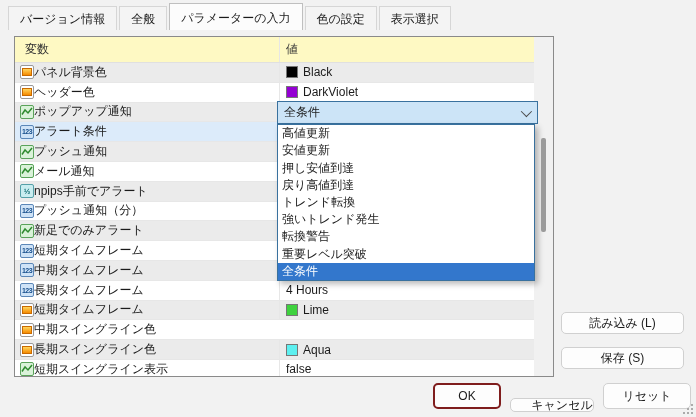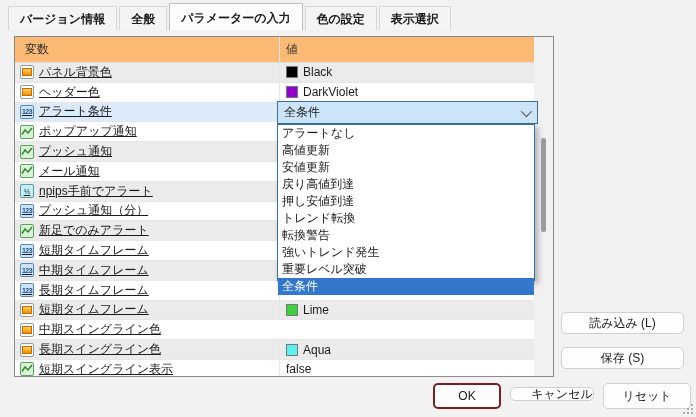--- a/index.html
+++ b/index.html
@@ -5,45 +5,45 @@
   html,body{margin:0;padding:0;}
   body{
     width:696px;height:417px;
     font-family:"Liberation Sans",sans-serif;
     font-size:12px;color:#1b1b1b;
     background:#e6e6e6;
   }
   .dialog{position:relative;width:696px;height:417px;background:#f2f2f2;overflow:hidden;}
 
   
-  .tabbar{position:absolute;left:8px;top:3px;display:flex;align-items:flex-end;height:27px;font-weight:bold;}
+  .tabbar{position:absolute;left:8px;top:3px;display:flex;align-items:flex-end;height:27px;}
   .tab{
     box-sizing:border-box;height:24px;padding:4px 11px 0 11px;margin-right:2px;
     background:#f4f4f4;border:1px solid #d6d6d6;border-bottom:none;
     white-space:nowrap;cursor:default;
   }
   .tab.active{
     height:27px;background:#fcfcfc;border-color:#bfbfbf;
     padding-top:6px;position:relative;z-index:2;
   }
 
   
   .table{
     position:absolute;left:14px;top:36px;width:540px;height:341px;
     background:#ffffff;border:1px solid #8a8a8a;box-sizing:border-box;
   }
   .table-content{position:absolute;left:0;top:0;right:19px;bottom:0;overflow:hidden;}
   .vtrack{position:absolute;right:0;top:0;width:19px;bottom:0;background:#f1f1f1;}
-  .table-head{display:flex;height:26px;align-items:center;background:#fdba74;border-bottom:1px solid #e0e0e0;box-sizing:border-box;}
+  .table-head{display:flex;height:26px;align-items:center;background:#fef9c3;border-bottom:1px solid #e0e0e0;box-sizing:border-box;}
   .head-var{width:264px;padding-left:10px;box-sizing:border-box;color:#333;}
   .head-val{flex:1;padding-left:6px;border-left:1px solid #e6e6e6;align-self:stretch;display:flex;align-items:center;color:#333;}
   .param-row{display:flex;height:19.8px;box-sizing:border-box;border-bottom:1px solid #e7e7e7;background:#fff;}
   .param-row:nth-child(odd){background:#ebebeb;}
   .param-row.selected{background:#dcebfa;}
-  .name-cell{width:264px;display:flex;align-items:center;gap:5px;padding-left:5px;box-sizing:border-box;overflow:hidden;white-space:nowrap;text-decoration:underline;}
+  .name-cell{width:264px;display:flex;align-items:center;padding-left:5px;box-sizing:border-box;overflow:hidden;white-space:nowrap;}
   .value-cell{flex:1;display:flex;align-items:center;padding-left:6px;border-left:1px solid #e7e7e7;box-sizing:border-box;overflow:hidden;white-space:nowrap;text-align:right;}
 
   
   .ic{flex:none;width:14px;height:14px;box-sizing:border-box;border-radius:2px;
       display:flex;align-items:center;justify-content:center;overflow:hidden;}
   .ic-num{background:#cfe3f7;border:1px solid #5b87b8;color:#174f8c;font-size:7px;font-weight:bold;letter-spacing:-0.5px;}
   .ic-frac{background:#c9edf0;border:1px solid #55a0a8;color:#0a686f;font-size:8px;font-weight:bold;}
   .ic-chart{background:#daf2d9;border:1px solid #5aa35a;}
   .ic-color{background:#fff;border:1px solid #9a9a9a;}
   .ic-color i{display:block;width:8px;height:6px;background:linear-gradient(#ffd65e,#f58a00);border:1px solid #c96a00;}
@@ -70,21 +70,21 @@
 
   
   .btn{
     position:absolute;box-sizing:border-box;background:#fdfdfd;border:1px solid #d0d0d0;
     border-radius:5px;display:flex;align-items:center;justify-content:center;
     font-size:12px;color:#1b1b1b;cursor:default;
   }
   .btn-load{left:561px;top:312px;width:123px;height:22px;}
   .btn-save{left:561px;top:347px;width:123px;height:22px;}
   .btn-ok{left:433px;top:383px;width:68px;height:26px;border:2px solid #7f1d1d;}
-  .btn-cancel{left:510px;top:387px;width:84px;height:14px;padding-left:20px;}
+  .btn-cancel{left:510px;top:398px;width:84px;height:14px;padding-left:20px;}
   .btn-reset{left:603px;top:383px;width:88px;height:26px;}
 
   .grip{position:absolute;right:3px;bottom:3px;width:11px;height:11px;}
   .grip span{position:absolute;width:2px;height:2px;background:#ababab;}
   .grip .d1{right:0;bottom:0;}
   .grip .d2{right:0;bottom:4px;}
   .grip .d3{right:4px;bottom:0;}
   .grip .d4{right:0;bottom:8px;}
   .grip .d5{right:8px;bottom:0;}
   .grip .d6{right:4px;bottom:4px;}
@@ -128,39 +128,39 @@
                 <i></i>
               </span>
       <span class="param-name">ヘッダー色</span>
     </div>
     <div class="value-cell">
       <span class="swatch" style="background: rgb(148, 0, 211);"></span>
       <span class="param-value">DarkViolet</span>
     </div>
   </div>
 
+  <div class="param-row">
+    <div class="name-cell">
+      <span class="ic ic-chart">
+                <svg width="12" height="12" viewBox="0 0 12 12">
+                  <polyline points="1,8.5 4,4 7,7 11,2" fill="none" stroke="#2f8b2f" stroke-width="1.5"></polyline>
+                </svg>
+              </span>
+      <span class="param-name">ポップアップ通知</span>
+    </div>
+    <div class="value-cell">
+
+      <span class="param-value"></span>
+    </div>
+  </div>
+
   <div class="param-row selected">
     <div class="name-cell">
       <span class="ic ic-num">123</span>
       <span class="param-name">アラート条件</span>
-    </div>
-    <div class="value-cell">
-
-      <span class="param-value"></span>
-    </div>
-  </div>
-
-  <div class="param-row">
-    <div class="name-cell">
-      <span class="ic ic-chart">
-                <svg width="12" height="12" viewBox="0 0 12 12">
-                  <polyline points="1,8.5 4,4 7,7 11,2" fill="none" stroke="#2f8b2f" stroke-width="1.5"></polyline>
-                </svg>
-              </span>
-      <span class="param-name">ポップアップ通知</span>
     </div>
     <div class="value-cell">
 
       <span class="param-value"></span>
     </div>
   </div>
 
   <div class="param-row">
     <div class="name-cell">
       <span class="ic ic-chart">
@@ -314,28 +314,27 @@
     </div>
     <div class="vtrack"></div>
   </div>
 
   <div class="combobox">
     <span>全条件</span>
     <span class="chevron"></span>
   </div>
 
   <div class="popup" id="popup">
-      <div class="popup-item">アラートなし</div>
       <div class="popup-item">高値更新</div>
       <div class="popup-item">安値更新</div>
+      <div class="popup-item">押し安値到達</div>
       <div class="popup-item">戻り高値到達</div>
-      <div class="popup-item">押し安値到達</div>
       <div class="popup-item">トレンド転換</div>
+      <div class="popup-item">強いトレンド発生</div>
       <div class="popup-item">転換警告</div>
-      <div class="popup-item">強いトレンド発生</div>
       <div class="popup-item">重要レベル突破</div>
       <div class="popup-item selected" style="background: rgb(51, 119, 204);">全条件</div>
     </div>
 
   <div class="scroll-thumb"></div>
 
   <div class="btn btn-load">読み込み (L)</div>
   <div class="btn btn-save">保存 (S)</div>
   <div class="btn btn-ok">OK</div>
   <div class="btn btn-cancel">キャンセル</div>

